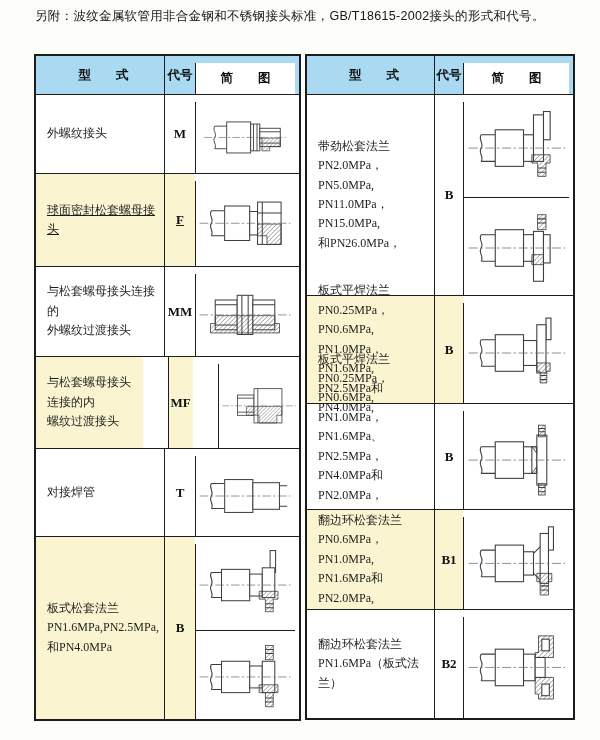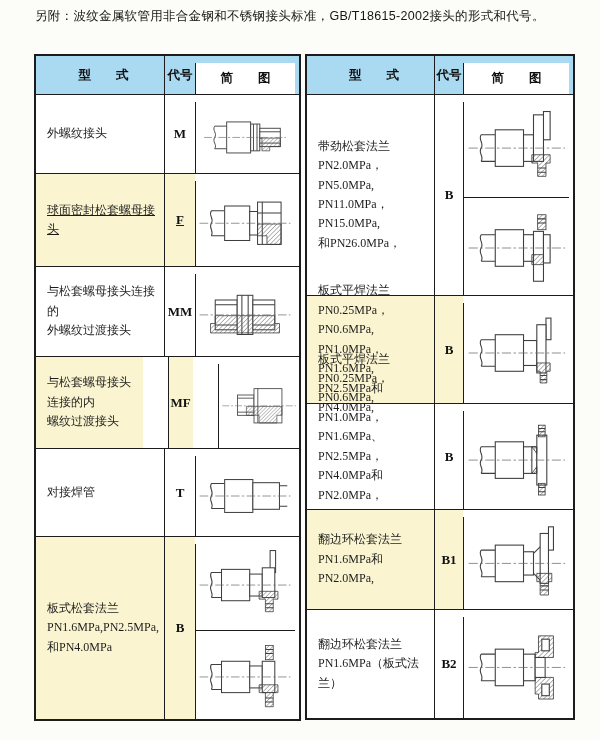--- a/index.html
+++ b/index.html
@@ -307,20 +307,21 @@
               <path class="hf" d="M78 30 H84 V38 Z M78 62 H84 V54 Z"></path>
               <path class="cl" d="M2 46 H118"></path>
             </svg>
           </div>
         </div>
       </div>
       <div class="t-row" style="height: 99px;">
         <div class="cell c-type hl">
           <div class="type-text">
             <div>翻边环松套法兰</div>
+            <div>PN0.6MPa，PN1.0MPa,</div>
             <div>PN1.6MPa和PN2.0MPa,</div>
           </div>
         </div>
         <div class="cell c-code hl">B1</div>
         <div class="cell c-diag">
           <div class="diag-sub">
             <svg viewBox="0 0 120 92" preserveAspectRatio="xMidYMid meet">
               <path class="ln" d="M34 30 H17 M34 62 H17 M17 30 c-4 6 4 10 0 16 c-4 6 4 10 0 16"></path>
               <rect class="ln wf" x="34" y="24" width="34" height="44"></rect>
               <rect class="ln wf" x="68" y="32" width="12" height="28"></rect>

